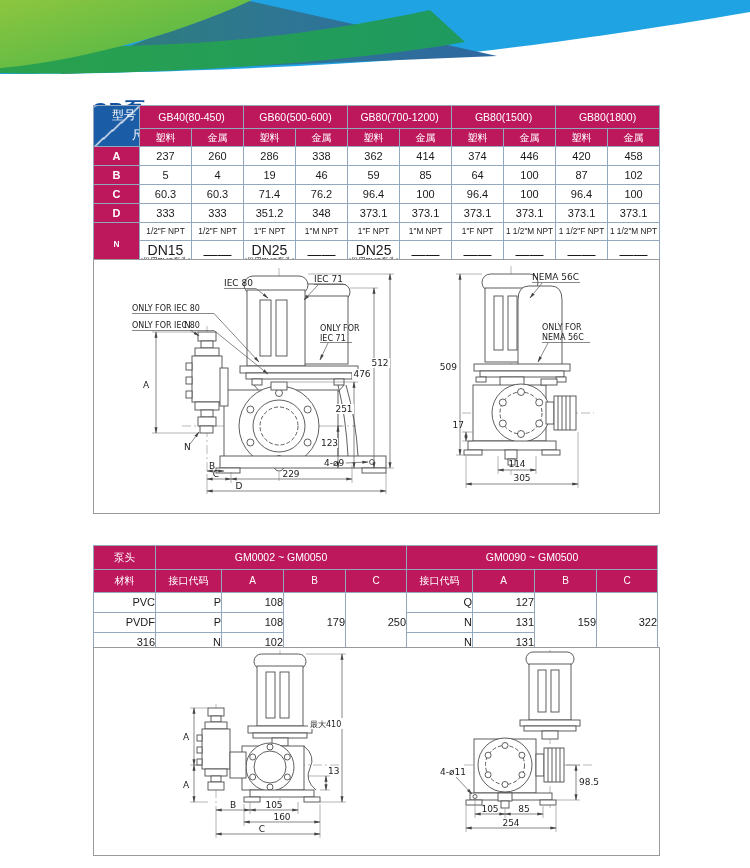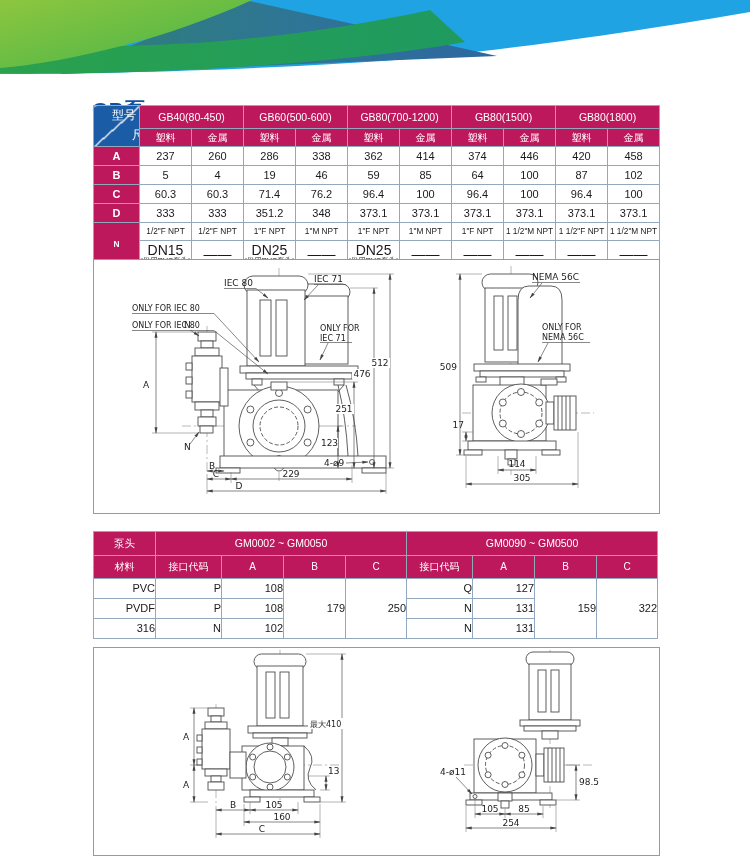--- a/index.html
+++ b/index.html
@@ -34,21 +34,21 @@
   .dn-main{font-size:14px;line-height:12px;}
   .dn-note{font-size:7.5px;line-height:9px;color:#222;}
   
   td.diag{
     position:relative;
     background:linear-gradient(to bottom right,#1b5ca6 48.8%,#e8eef5 48.8%,#e8eef5 51.2%,#1b5ca6 51.2%) !important;
   }
   td.diag span{position:absolute;color:#fff;font-size:12px;}
   td.diag .tr{top:3px;right:3px;}
   td.diag .bl{bottom:3px;left:3px;margin-left:35px;}
-  #gm-table{left:93px;top:531px;width:564px;}
+  #gm-table{left:93px;top:545px;width:564px;}
   #gm-table tr.r1 td{height:23px;}
   #gm-table tr.r2 td{height:22px;font-size:10px;}
   #gm-table tr.data td{height:19px;text-align:right;}
   
   .diag-box{position:absolute;border:1px solid #9a9a9a;background:#fff;}
   #gb-box{left:93px;top:259px;width:565px;height:253px;}
   #gm-box{left:93px;top:647px;width:565px;height:207px;}
   .diag-box svg{display:block;}
   
   .fl{fill:#ffffff;stroke:#4d4d4d;stroke-width:.9;}

